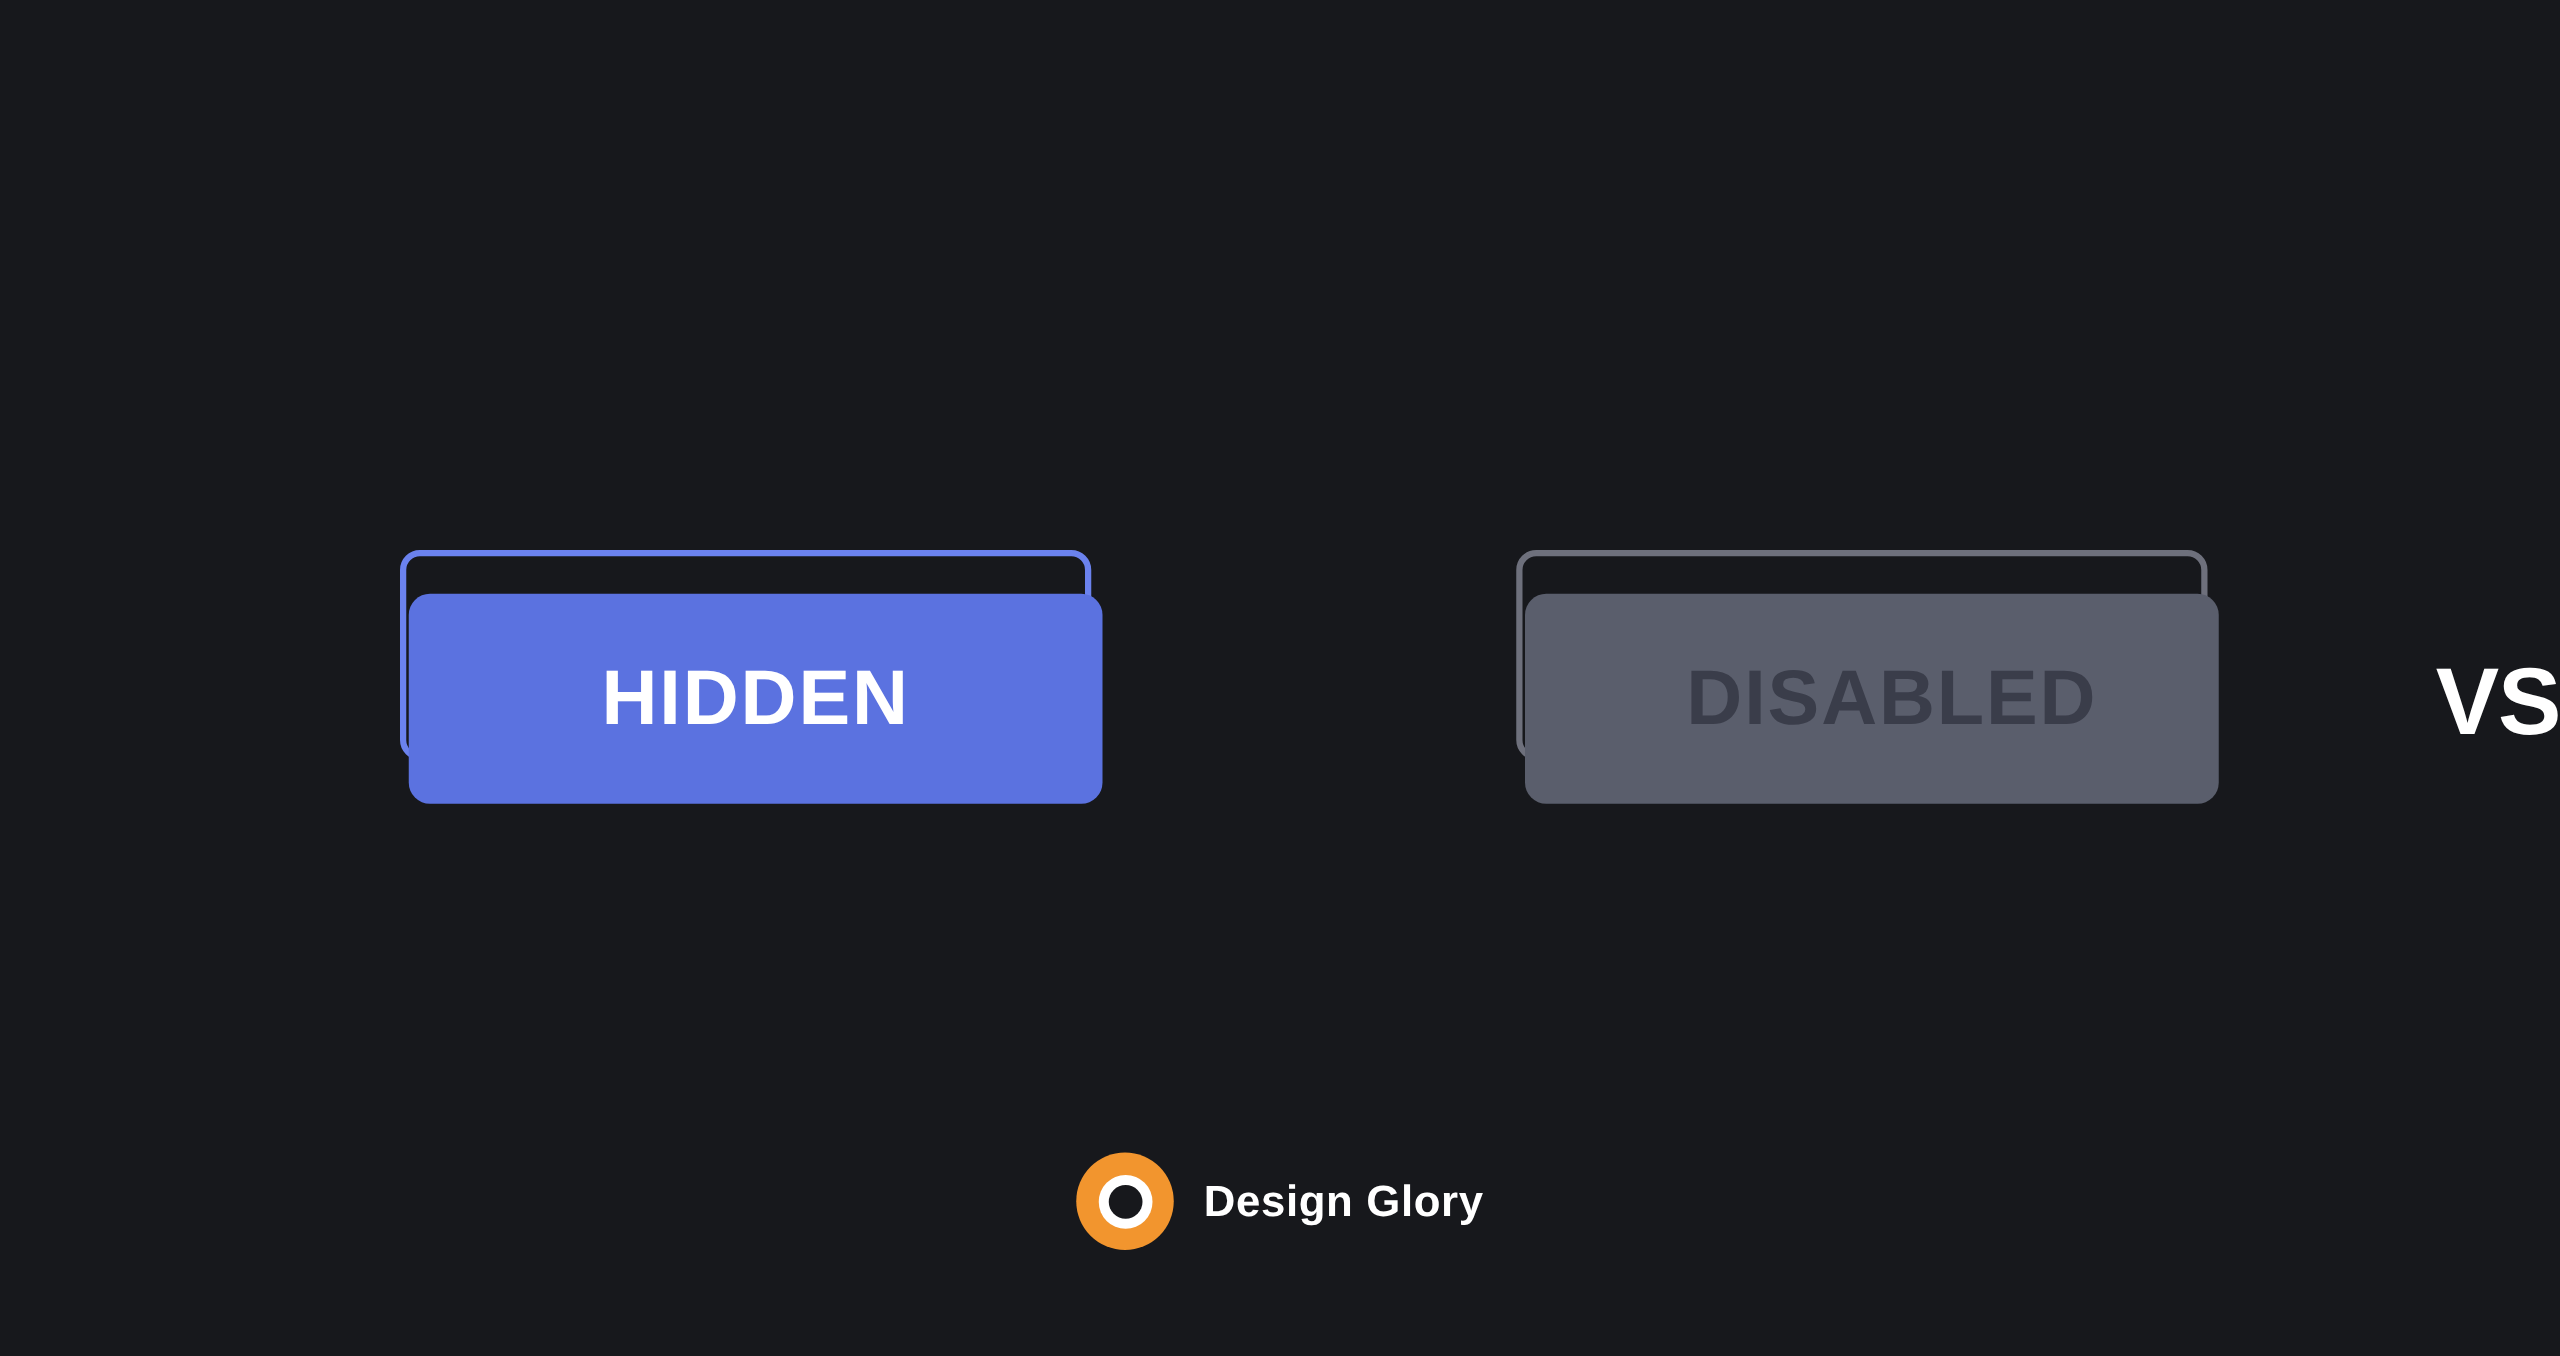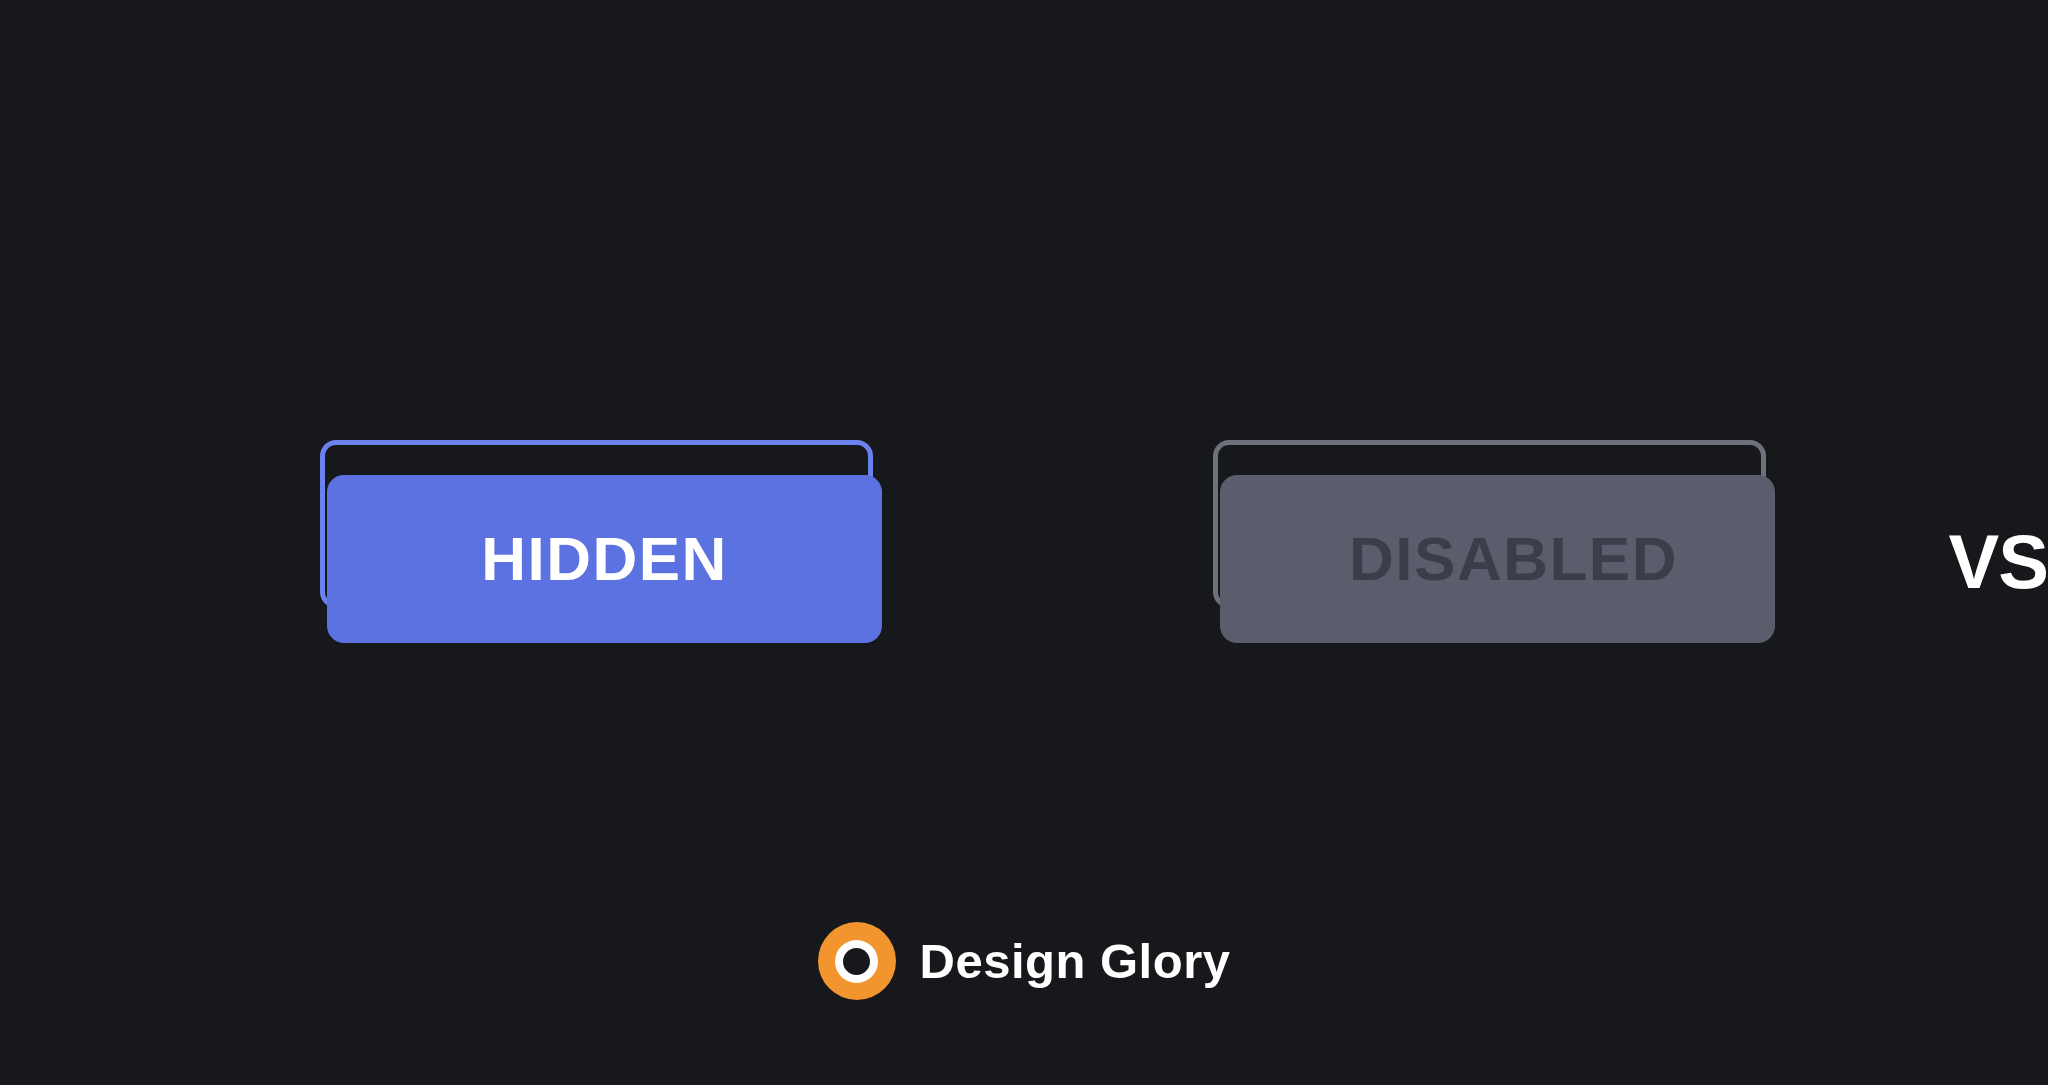--- a/index.html
+++ b/index.html
@@ -120,21 +120,21 @@
     justify-content:center;
   }
   .brand-mark-core {
     width:27px;
     height:27px;
     border-radius:50%;
     background:#17181c;
   }
 
   .brand-name {
-    font-size:49px;
+    font-size:35px;
     font-weight:bold;
     color:#ffffff;
     letter-spacing:0.5px;
     line-height:1;
     white-space:nowrap;
     user-select:none;
   }
 </style>
 </head>
 <body>

